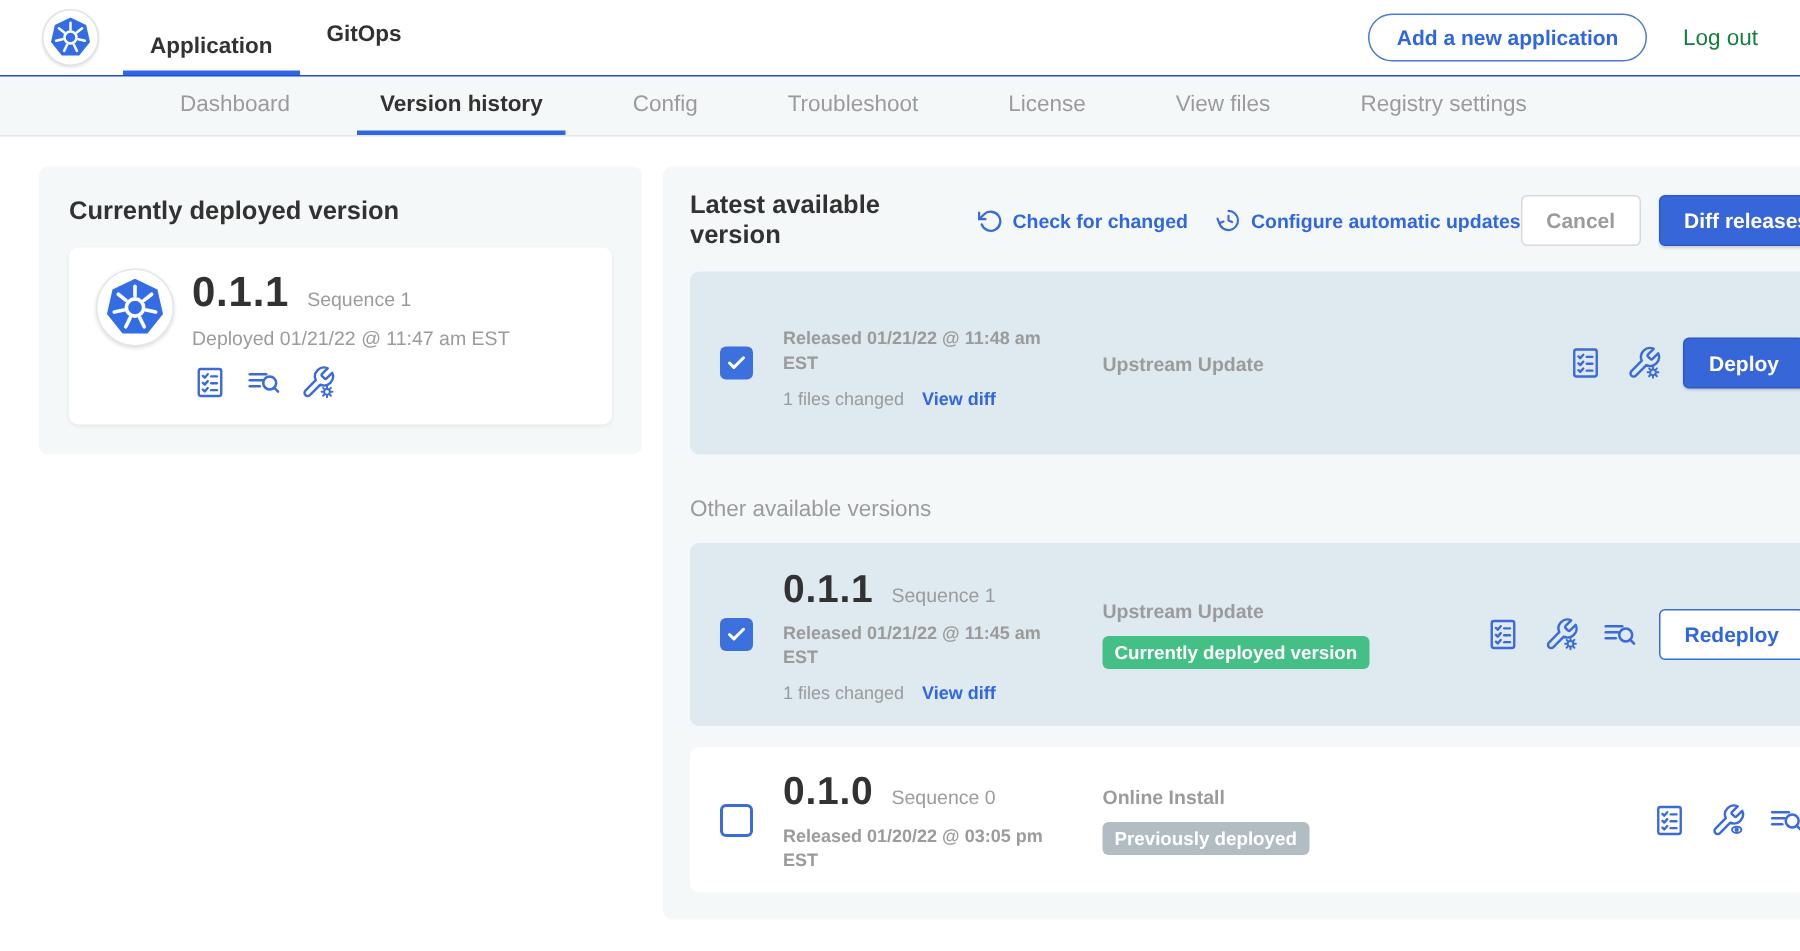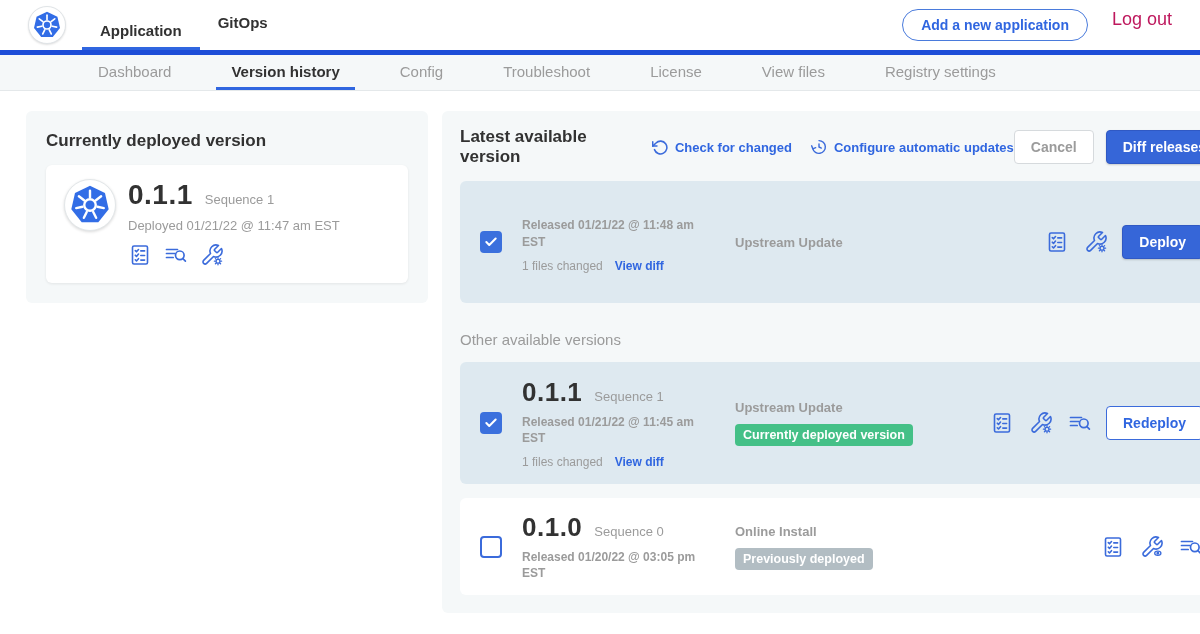--- a/index.html
+++ b/index.html
@@ -21,33 +21,33 @@
     margin-left:28px; display:flex; align-items:center; justify-content:center;
     background:#fff; flex:none;
   }
   .header-tabs { display:flex; margin-left:16px; align-self:stretch; }
   .header-tab {
     display:flex; align-items:center; padding:16px 18px;
     font-size:15px; font-weight:700; color:#323232;
     border-bottom:3px solid transparent; margin-bottom:3px; cursor:pointer;
   }
   .header-tab.active { border-bottom-color:#3066e0; margin-bottom:0; padding-bottom:3px; }
-  .header-right { margin-left:auto; display:flex; gap:24px; margin-right:28px; }
+  .header-right { margin-left:auto; display:flex; align-items:center; gap:24px; margin-right:28px; }
   .pill-btn {
     height:32px; border-radius:17px; border:1px solid #4a7bdc; background:#fff;
     color:#3066e0; font-weight:700; font-size:14px; padding:0 18px;
     display:flex; align-items:center; cursor:pointer;
   }
-  .logout { font-size:18px; color:#be185d; cursor:pointer; }
+  .logout { font-size:15px; color:#15803d; cursor:pointer; }
 
   
   .subnav {
     height:41px; background:#f5f8f9;
-    border-bottom:1px solid #e4e8ea; border-top:5px solid #1d4ed8;
-    display:flex; padding-left:83px;
+    border-bottom:1px solid #e4e8ea; border-top:1px solid #1d4ed8;
+    display:flex; padding-left:105px;
   }
   .subnav-item {
     display:flex; align-items:center; padding:0 15px; margin-right:30px;
     font-size:15px; color:#9b9b9b; border-bottom:3px solid transparent; cursor:pointer;
   }
   .subnav-item.active { color:#323232; font-weight:700; border-bottom-color:#3066e0; }
 
   
   .main { display:flex; align-items:flex-start; gap:14px; padding:20px 26px 0; }
 

